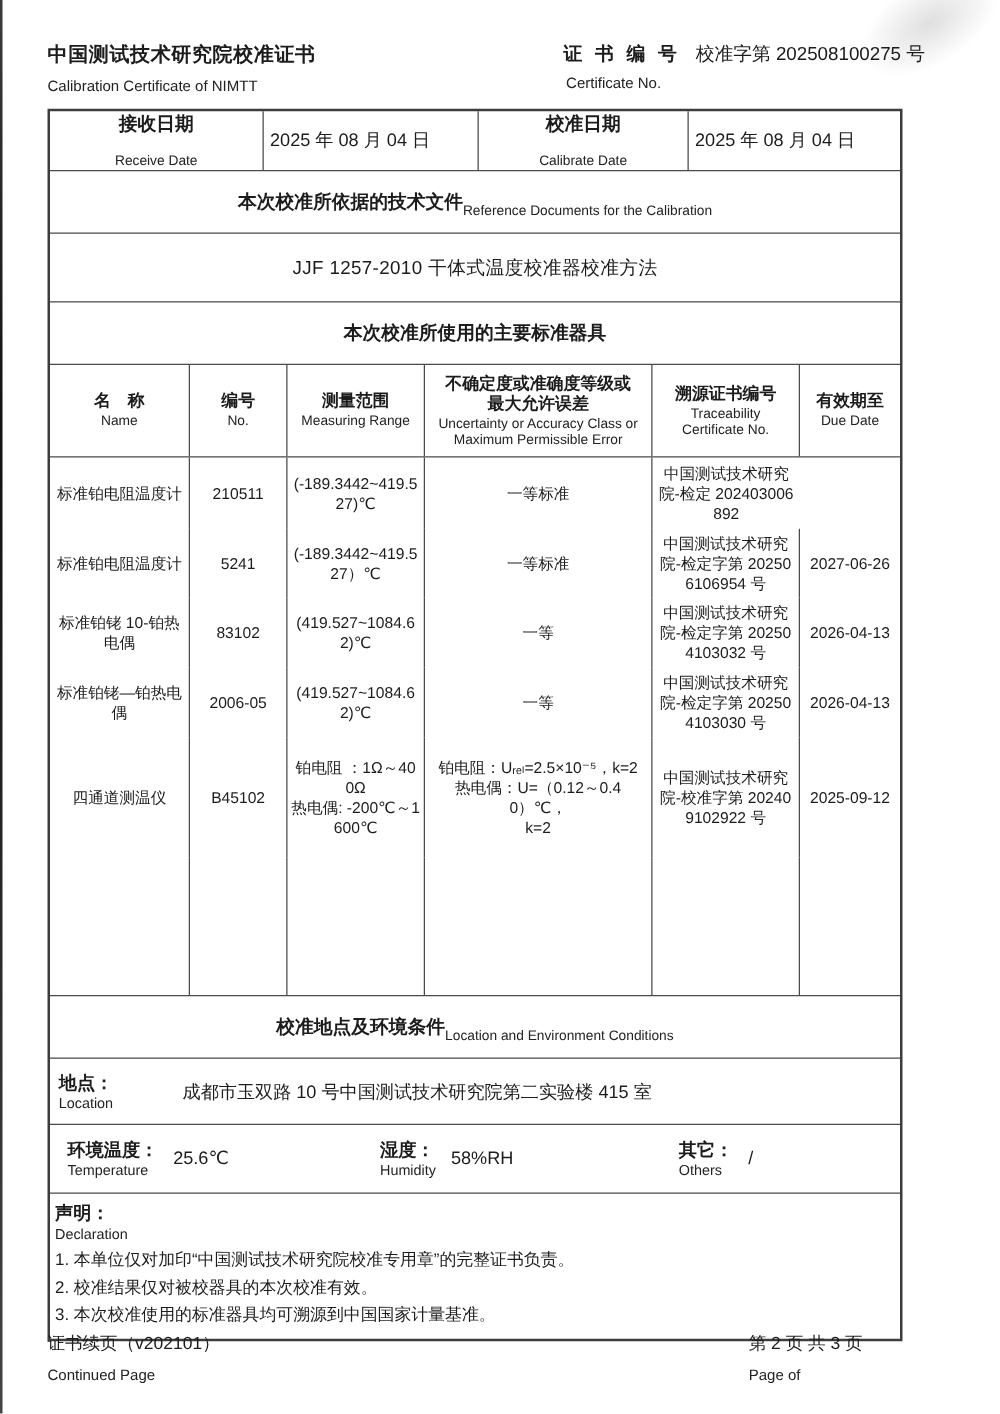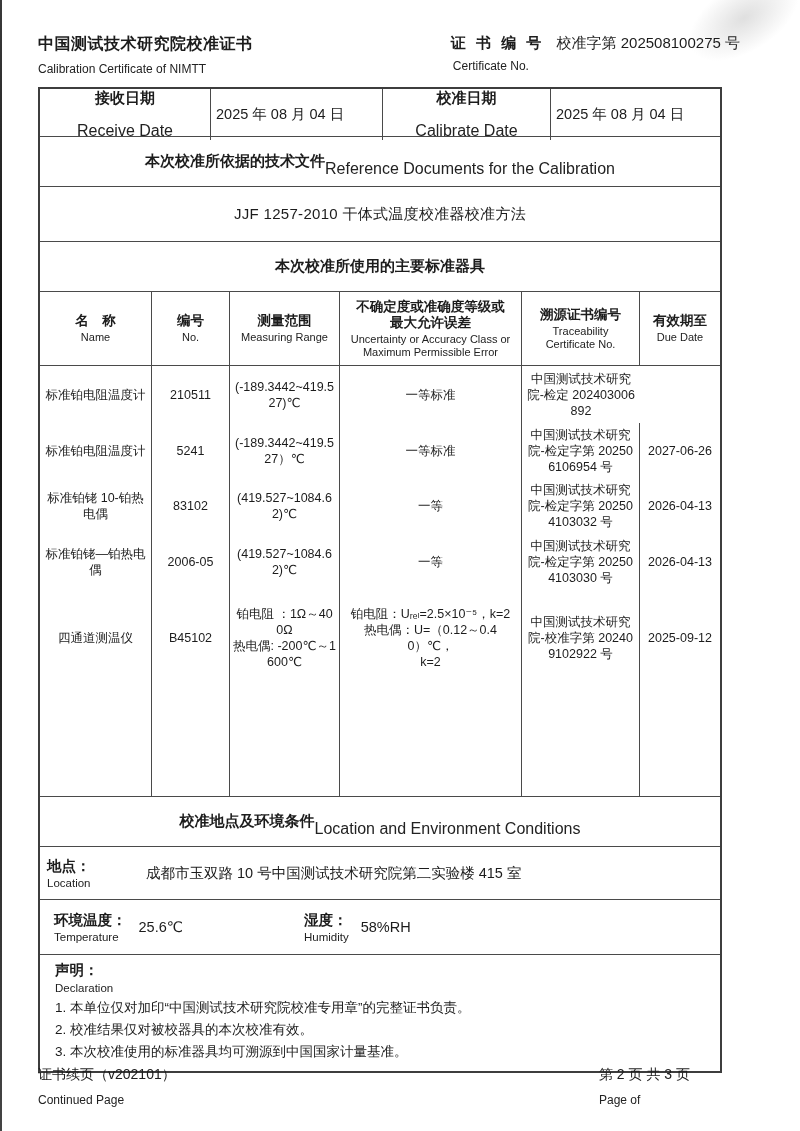--- a/index.html
+++ b/index.html
@@ -22,21 +22,21 @@
   .certno-line{font-size:15px;white-space:nowrap;}
   .certno-label{font-weight:700;letter-spacing:3px;margin-right:8px;}
   .certno-en{font-size:12px;margin-top:6px;margin-left:2px;color:#222;}
 
   
   .box{border:2px solid #3d3d3d;}
   .sect{border-top:1px solid #4a4a4a;}
   .sect:first-child{border-top:none;}
 
   .cn-label{font-size:15px;font-weight:700;}
-  .en-label{font-size:16px;margin-top:14px;font-weight:400;color:#222;}
+  .en-label{font-size:11px;margin-top:14px;font-weight:400;color:#222;}
 
   
   .dates{display:grid;grid-template-columns:171px 172px 168px 1fr;height:47px;}
   .dates>div{border-right:1px solid #4a4a4a;display:flex;flex-direction:column;
     justify-content:center;align-items:center;}
   .dates>div:last-child{border-right:none;}
   .dates .val{align-items:flex-start;padding-left:5px;font-size:14.5px;}
 
   
   .sect-head{height:49px;display:flex;flex-direction:row;justify-content:center;align-items:center;text-align:center;}
@@ -66,21 +66,21 @@
   .loc-label .en-sm{font-size:11.5px;margin-top:1px;color:#222;}
   .loc-value{font-size:14.5px;}
   .env-row{height:54px;display:flex;align-items:center;gap:12px;}
   .env-g{display:flex;align-items:center;}
   .env-g1{width:252px;padding-left:7px;box-sizing:border-box;}
   .env-g2{width:227px;}
   .env-g3{flex:1;}
   .env-val{font-size:14.5px;margin-left:12px;}
 
   
-  .decl{padding:6px 15px 8px;}
+  .decl{padding:6px 4px 8px;}
   .decl-cn{font-size:14.5px;font-weight:700;}
   .decl-en{font-size:11.5px;margin:2px 0 3px;color:#222;}
   .decl-item{font-size:13.5px;line-height:22px;}
 
   
   .footer{position:absolute;left:38px;top:1066px;width:684px;display:flex;justify-content:space-between;}
   .foot-cn{font-size:14px;}
   .foot-en{font-size:12px;margin-top:9px;color:#222;}
   .foot-right{margin-right:32px;}
 </style>
@@ -239,20 +239,27 @@
           </div>
           <div class="env-val">25.6℃</div>
         </div>
         <div class="env-g env-g2">
           <div class="loc-label" style="width:auto;padding-left:0;">
             <div class="cn-sm">湿度：</div>
             <div class="en-sm">Humidity</div>
           </div>
           <div class="env-val">58%RH</div>
         </div>
+        <div class="env-g env-g3">
+          <div class="loc-label" style="width:auto;padding-left:0;">
+            <div class="cn-sm">其它：</div>
+            <div class="en-sm">Others</div>
+          </div>
+          <div class="env-val">/</div>
+        </div>
       </div>
 
       <div class="decl sect">
         <div class="decl-cn">声明：</div>
         <div class="decl-en">Declaration</div>
         <div class="decl-item">1. 本单位仅对加印“中国测试技术研究院校准专用章”的完整证书负责。</div>
         <div class="decl-item">2. 校准结果仅对被校器具的本次校准有效。</div>
         <div class="decl-item">3. 本次校准使用的标准器具均可溯源到中国国家计量基准。</div>
       </div>
 

